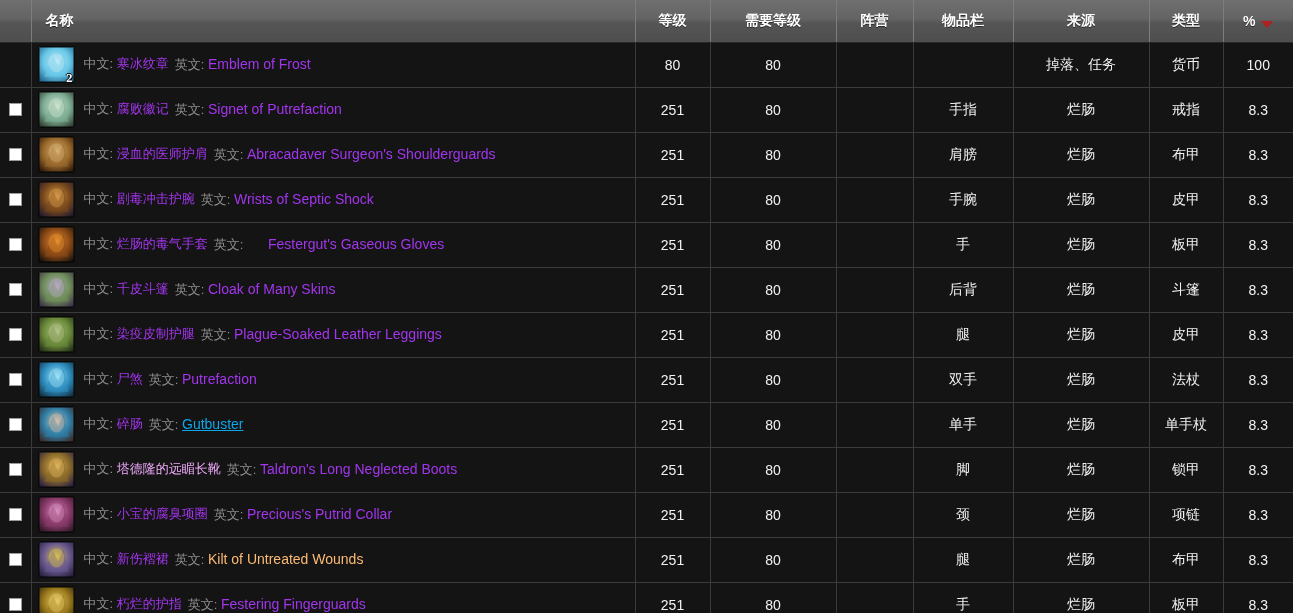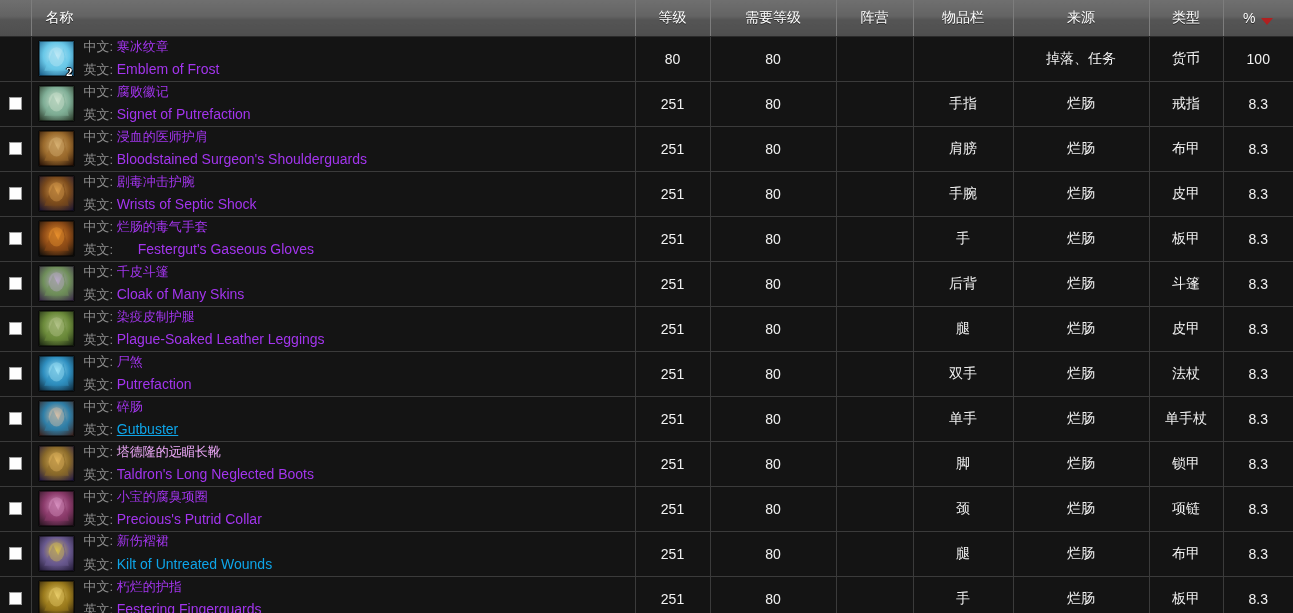--- a/index.html
+++ b/index.html
@@ -14,26 +14,26 @@
   #app { width: 1293px; height: 613px; position: relative; overflow: hidden; background:#0e0e0e; }
 
   table.grid {
     border-collapse: collapse;
     width: 1293px;
     table-layout: fixed;
   }
 
   
   thead th {
-    height: 36px;
+    height: 42px;
     padding: 0 4px;
     background: linear-gradient(to bottom, #6f6f6f 0%, #636363 45%, #555555 55%, #4e4e4e 100%);
     color: #ffffff;
     font-size: 14px;
-    font-weight: normal;
+    font-weight: bold;
     text-align: center;
     border-right: 1px solid #7d7d7d;
     border-bottom: 1px solid #2a2a2a;
     white-space: nowrap;
     text-shadow: 0 1px 0 rgba(0,0,0,0.55);
     vertical-align: middle;
     cursor: pointer;
     user-select: none;
   }
   thead th.h-check { border-right: 1px solid #7d7d7d; }
@@ -102,21 +102,21 @@
     position: absolute;
     right: 1px; bottom: -2px;
     color: #ffffff;
     font-size: 13px;
     font-weight: bold;
     line-height: 1;
     text-shadow: 1px 1px 0 #000, -1px 0 0 #000, 0 -1px 0 #000;
     font-family: "Liberation Serif", serif;
   }
 
-  .names { display: flex; flex-direction: column; gap: 6px; line-height: 1.25; }
+  .names { display: flex; flex-direction: row; gap: 6px; line-height: 1.25; }
   .nline { font-size: 13px; white-space: nowrap; }
   .nlabel { color: #8e8e8e; }
   .nlink  { color: #a335ee; cursor: pointer; }
   .nline.cn .nlink { font-size: 13px; }
   .nline.en .nlink { font-size: 14px; }
 
   
   col.w-check { width: 31px; }
   col.w-name  { width: 604px; }
   col.w-level { width: 75px; }
@@ -245,21 +245,21 @@
                   </defs>
                   <rect x="0" y="0" width="40" height="40" fill="#2a1408"></rect>
                   <rect x="0" y="0" width="40" height="40" fill="url(#g_2)"></rect>
                   <path d="M6 34 L16 10 L22 22 L28 8 L34 34 Z" fill="#9a6a2c" opacity="0.55"></path>
                   <ellipse cx="20" cy="18" rx="9" ry="11" fill="#d8b173" opacity="0.40"></ellipse>
                   <rect x="0" y="0" width="40" height="40" fill="none" stroke="rgba(0,0,0,0.5)" stroke-width="2"></rect>
                 </svg>
               </span>
               <span class="names">
                 <span class="nline cn"><span class="nlabel">中文:</span> <span class="nlink" style="color: rgb(163, 53, 238);">浸血的医师护肩</span></span>
-                <span class="nline en"><span class="nlabel">英文:</span> <span class="nlink" style="color: rgb(163, 53, 238);">Bloodstained Surgeon's Shoulderguards</span></span>
+                <span class="nline en"><span class="nlabel">英文:</span> <span class="nlink" style="color: rgb(163, 53, 238);">Abracadaver Surgeon's Shoulderguards</span></span>
               </span>
             </div>
           </td>
           <td>251</td>
           <td>80</td>
           <td class="c-empty"></td>
           <td>肩膀</td>
           <td>烂肠</td>
           <td>布甲</td>
           <td class="c-pct">8.3</td>
@@ -569,21 +569,21 @@
                   </defs>
                   <rect x="0" y="0" width="40" height="40" fill="#241c38"></rect>
                   <rect x="0" y="0" width="40" height="40" fill="url(#g_11)"></rect>
                   <path d="M6 34 L16 10 L22 22 L28 8 L34 34 Z" fill="#6a5a90" opacity="0.55"></path>
                   <ellipse cx="20" cy="18" rx="9" ry="11" fill="#d8c050" opacity="0.40"></ellipse>
                   <rect x="0" y="0" width="40" height="40" fill="none" stroke="rgba(0,0,0,0.5)" stroke-width="2"></rect>
                 </svg>
               </span>
               <span class="names">
                 <span class="nline cn"><span class="nlabel">中文:</span> <span class="nlink" style="color: rgb(163, 53, 238); font-family: Liberation Mono, monospace;">新伤褶裙</span></span>
-                <span class="nline en"><span class="nlabel">英文:</span> <span class="nlink" style="color: #0ea5e9;">Kilt of Untreated Wounds</span></span>
+                <span class="nline en"><span class="nlabel">英文:</span> <span class="nlink" style="color: #fdba74;">Kilt of Untreated Wounds</span></span>
               </span>
             </div>
           </td>
           <td>251</td>
           <td>80</td>
           <td class="c-empty"></td>
           <td>腿</td>
           <td>烂肠</td>
           <td>布甲</td>
           <td class="c-pct">8.3</td>

